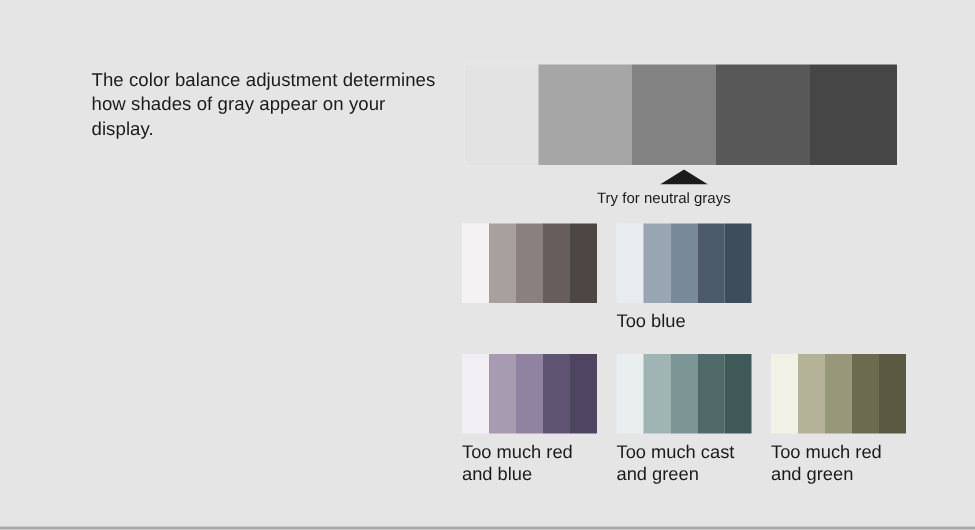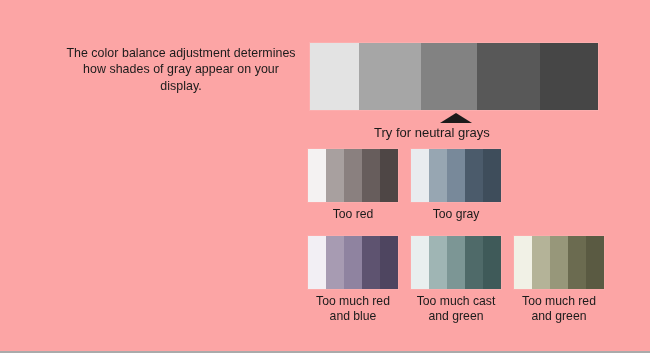--- a/index.html
+++ b/index.html
@@ -13,22 +13,21 @@
     font-family: "Liberation Sans", sans-serif;
     overflow: hidden;
     position: relative;
     -webkit-font-smoothing: antialiased;
   }
   #screen {
     position: absolute;
     left: 0; top: 0;
     width: 650px;
     height: 351px;
-    background: #fca5a5;
-    text-align: center;
+    background: #e5e5e5;
   }
 
   
   .instructions {
     position: absolute;
     left: 61px;
     top: 45px;
     width: 240px;
   }
   .para {
@@ -56,24 +55,24 @@
   .arrow-wrap {
     position: absolute;
     left: 440px;
     top: 113px;
     width: 32px;
     height: 10px;
   }
   .arrow-wrap svg { display: block; }
   .neutral-caption {
     position: absolute;
-    left: 374px;
+    left: 398px;
     top: 125px;
     color: #1b1b1b;
-    font-size: 13px;
+    font-size: 10px;
     line-height: 15px;
     white-space: nowrap;
   }
 
   
   .samples {
     position: absolute;
     left: 308px;
     top: 149px;
     width: 310px;
@@ -129,31 +128,30 @@
   <div class="samples" id="samples">
       <div class="sample-row row-1">
         <div class="sample">
           <div class="swatch">
             <div class="band" style="background: rgb(244, 242, 242); width: 18px;"></div>
             <div class="band" style="background: rgb(168, 160, 159); width: 18px;"></div>
             <div class="band" style="background: rgb(138, 128, 127); width: 18px;"></div>
             <div class="band" style="background: rgb(103, 93, 92); width: 18px;"></div>
             <div class="band" style="background: rgb(78, 70, 69); width: 18px;"></div>
           </div>
-          <div class="sample-label">Too red</div>
         </div>
         <div class="sample">
           <div class="swatch">
             <div class="band" style="background: rgb(233, 236, 239); width: 18px;"></div>
             <div class="band" style="background: rgb(151, 166, 178); width: 18px;"></div>
             <div class="band" style="background: rgb(120, 137, 154); width: 18px;"></div>
             <div class="band" style="background: rgb(75, 91, 107); width: 18px;"></div>
             <div class="band" style="background: rgb(62, 77, 91); width: 18px;"></div>
           </div>
-          <div class="sample-label">Too gray</div>
+          <div class="sample-label">Too blue</div>
         </div>
       </div>
       <div class="sample-row">
         <div class="sample">
           <div class="swatch">
             <div class="band" style="background: rgb(242, 239, 244); width: 18px;"></div>
             <div class="band" style="background: rgb(167, 155, 178); width: 18px;"></div>
             <div class="band" style="background: rgb(143, 131, 160); width: 18px;"></div>
             <div class="band" style="background: rgb(94, 83, 112); width: 18px;"></div>
             <div class="band" style="background: rgb(78, 69, 96); width: 18px;"></div>

